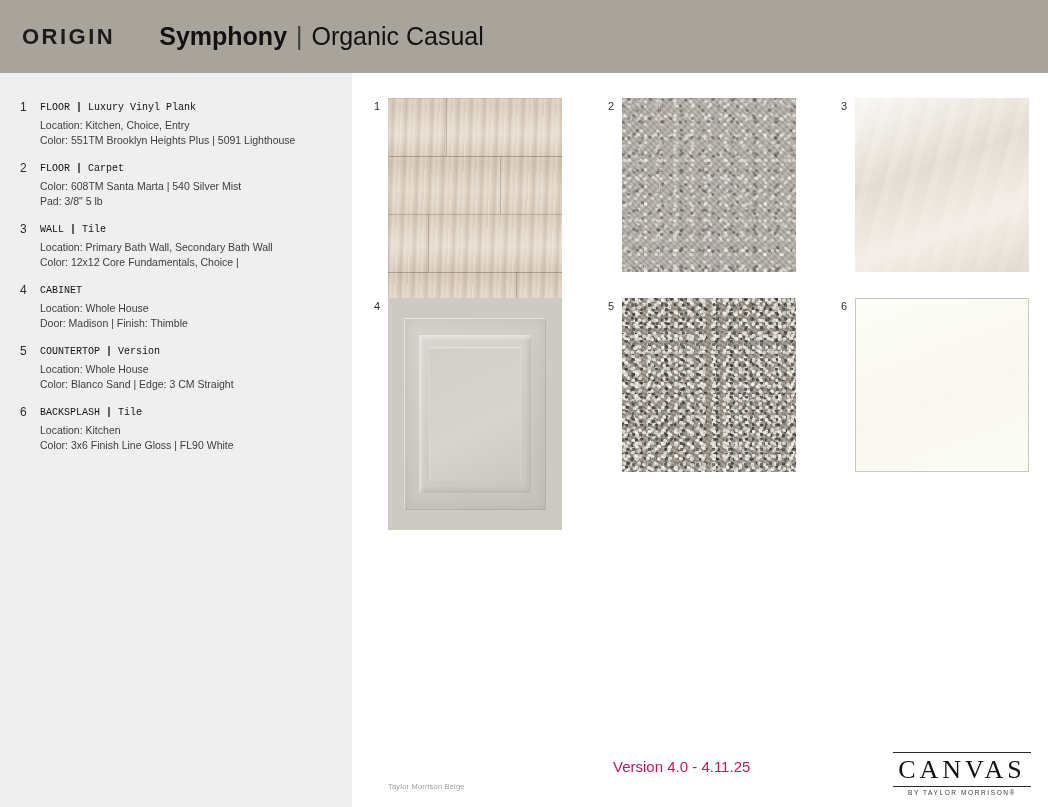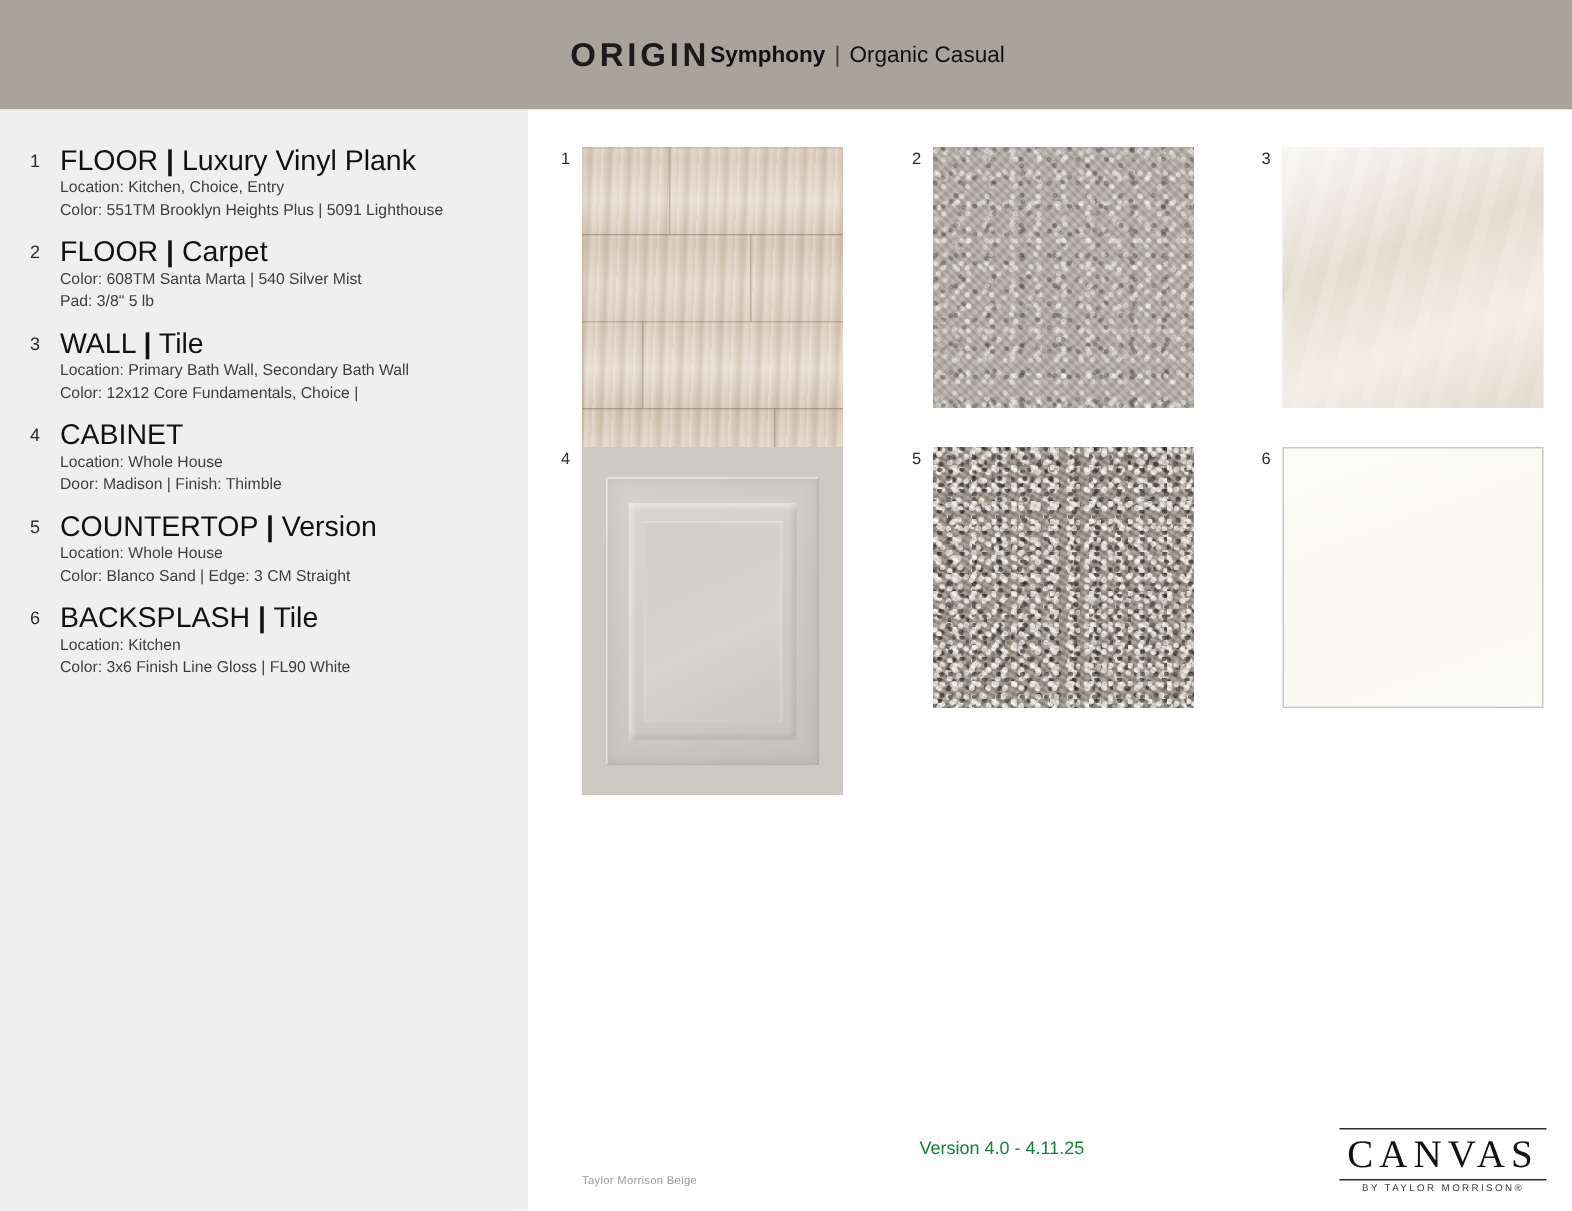--- a/index.html
+++ b/index.html
@@ -17,34 +17,35 @@
 
   
   .header {
     position: absolute;
     left: 0; top: 0;
     width: 1048px;
     height: 73px;
     background: #a8a49c;
     display: flex;
     align-items: center;
-    justify-content: center;
+    justify-content: flex-start;
     box-sizing: border-box;
     padding: 0 20px 0 22px;
   }
   .brand {
     font-size: 22px;
     font-weight: bold;
     letter-spacing: 2.5px;
     color: #1b1b1b;
   }
   .collection {
-    font-size: 15px;
+    font-size: 25px;
     color: #111;
     white-space: nowrap;
+    margin-left: 44px;
   }
   .collection .coll-name {
     font-weight: bold;
   }
   .collection .coll-sep {
     font-weight: normal;
     color: #3a3a3a;
     padding: 0 2px;
   }
   .collection .coll-sub {
@@ -71,24 +72,25 @@
     flex: 0 0 20px;
     font-size: 12px;
     color: #2b2b2b;
     line-height: 15px;
     padding-top: 1px;
   }
   .spec-body {
     flex: 1 1 auto;
   }
   .spec-title {
-    font-size: 19px;
+    font-size: 10px;
     color: #111;
     line-height: 17px;
     margin-bottom: 2px;
+    font-family: Liberation Mono, monospace;
   }
   .spec-title .cat {
     font-weight: normal;
   }
   .spec-title .bar {
     font-weight: bold;
   }
   .spec-line {
     font-size: 10.5px;
     color: #3d3d3d;
@@ -263,22 +265,22 @@
     left: 388px;
     top: 782px;
     font-size: 7.5px;
     color: #9b9b9b;
     letter-spacing: 0.2px;
   }
   .version {
     position: absolute;
     left: 613px;
     top: 758px;
-    font-size: 12px;
-    color: #15803d;
+    font-size: 15px;
+    color: #be185d;
   }
   .canvas-logo {
     position: absolute;
     left: 893px;
     top: 752px;
     width: 138px;
     text-align: center;
     color: #111;
   }
   .canvas-logo .cl-top {

